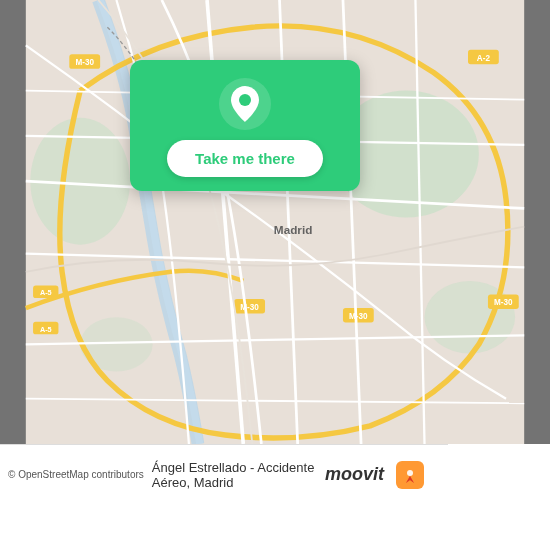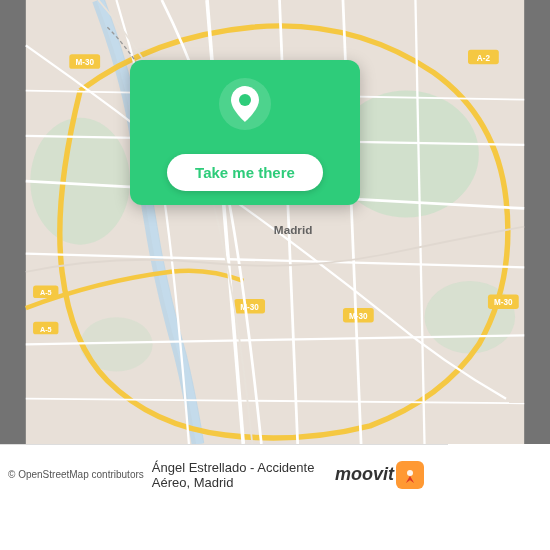--- a/index.html
+++ b/index.html
@@ -52,21 +52,20 @@
       background: white;
       color: #2ecc7a;
       border: none;
       border-radius: 24px;
       padding: 10px 28px;
       font-size: 15px;
       font-weight: bold;
       cursor: pointer;
       white-space: nowrap;
       box-shadow: 0 2px 6px rgba(0,0,0,0.15);
-      margin-top: 14px;
     }
 
     
     .bottom-bar {
       width: 448px;
       height: 60px;
       background: white;
       display: flex;
       align-items: center;
       justify-content: space-between;
@@ -85,21 +84,21 @@
       font-weight: 500;
       text-align: left;
       flex: 1;
       padding: 0 8px;
     }
 
     
     .moovit-logo {
       display: flex;
       align-items: center;
-      gap: 2px;
+      gap: 12px;
     }
 
     .moovit-text {
       font-size: 18px;
       font-weight: bold;
       color: #333;
       font-style: italic;
     }
 
     .moovit-icon {

